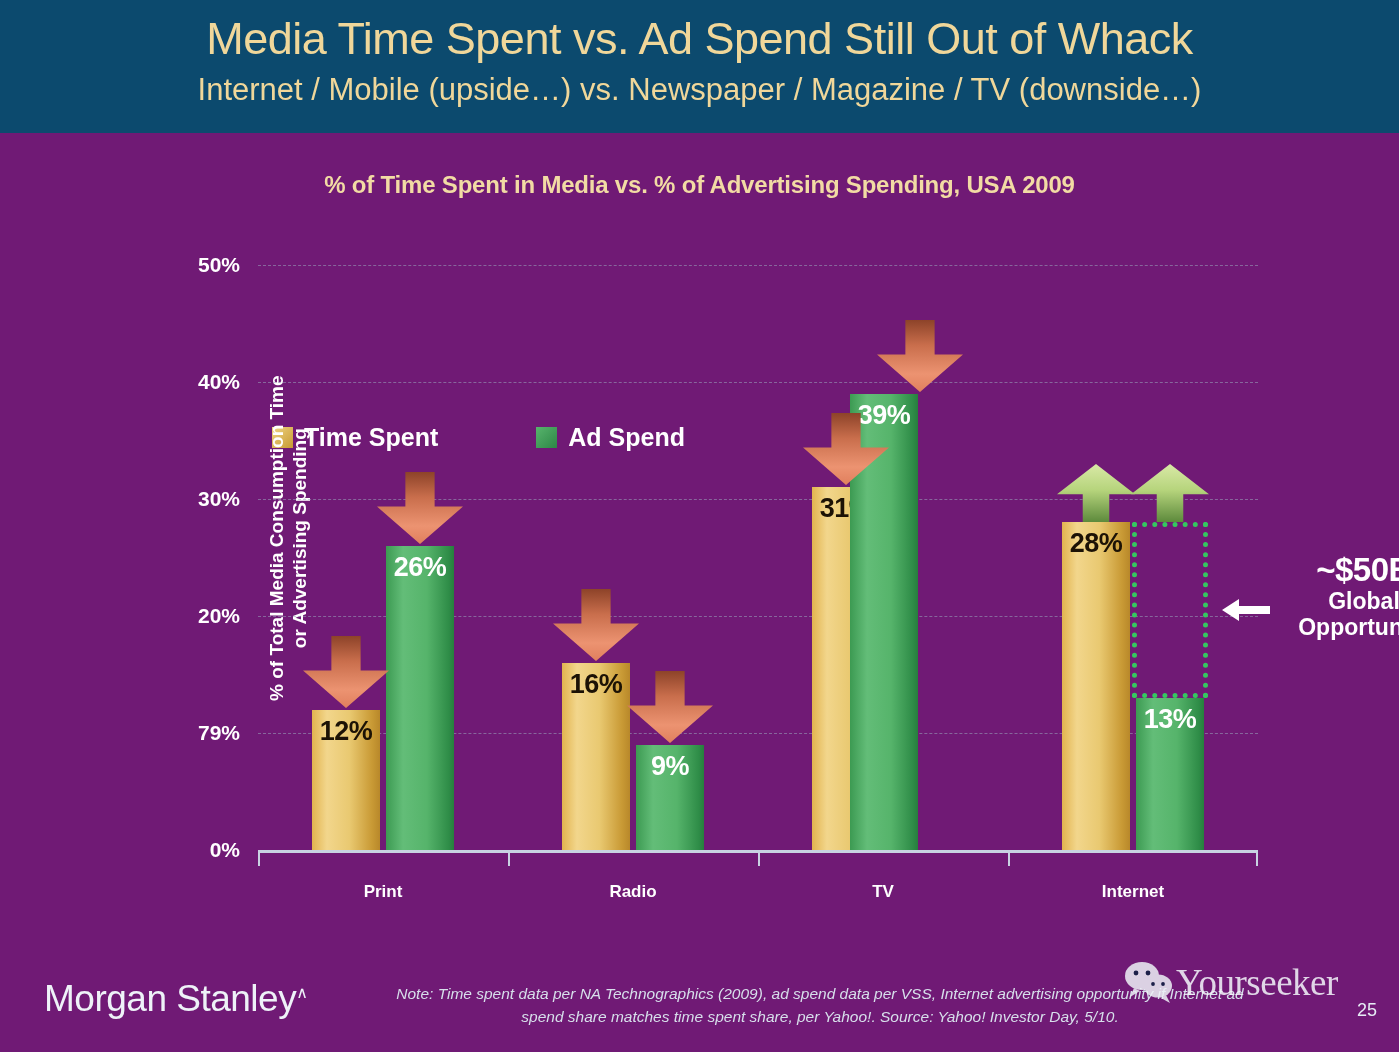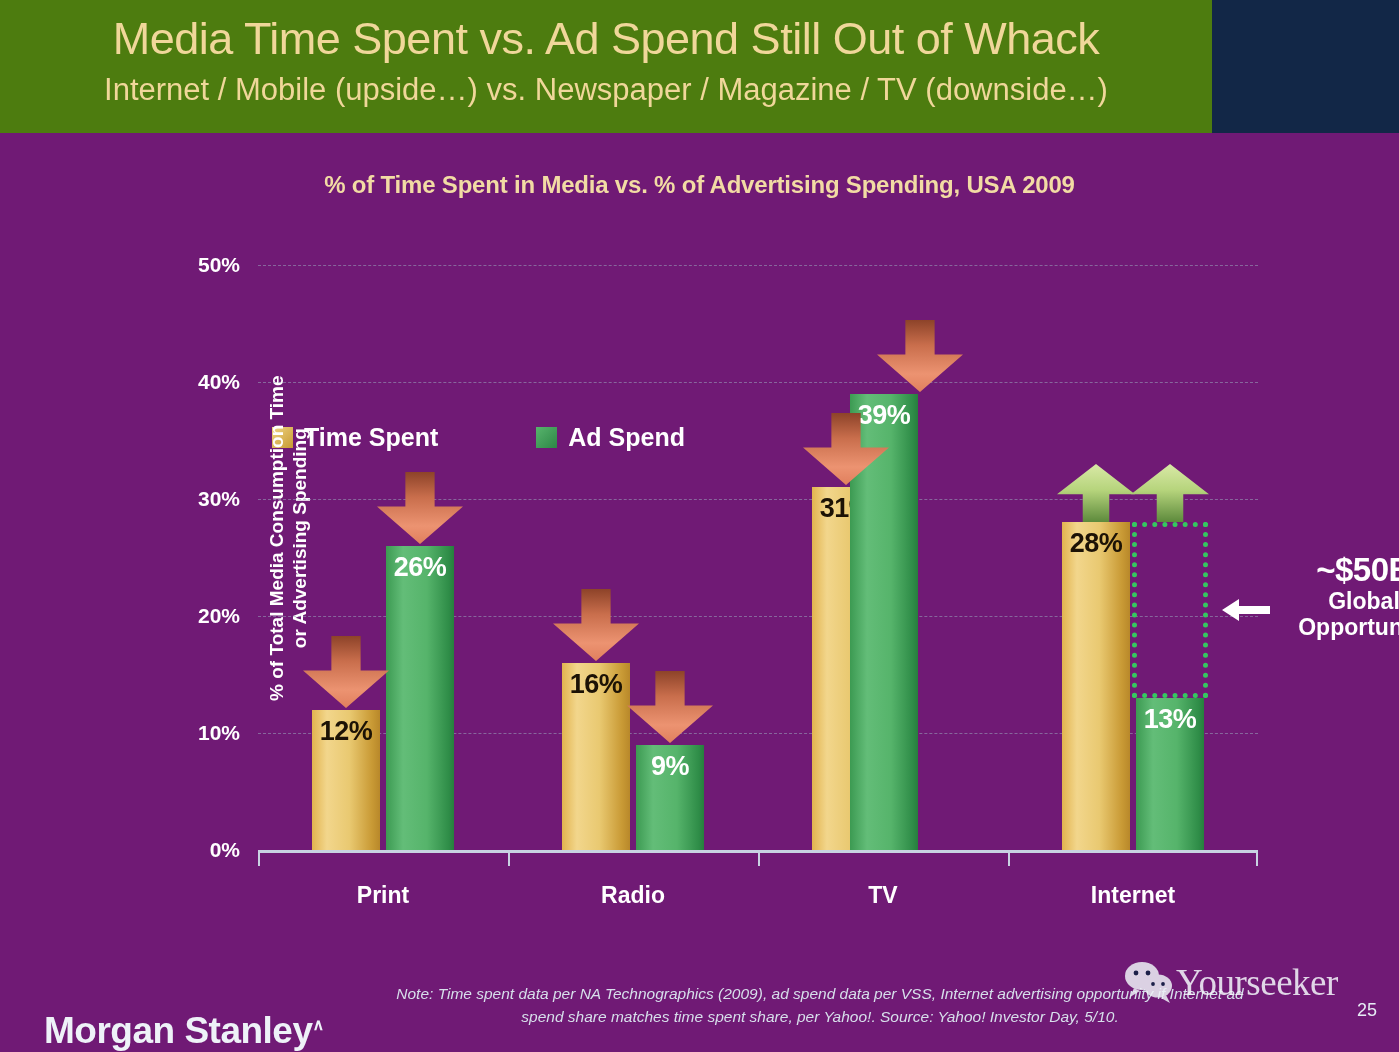--- a/index.html
+++ b/index.html
@@ -10,22 +10,22 @@
     overflow:hidden;
     position:relative;
   }
   #slide{
     position:absolute;inset:0;
     background:linear-gradient(180deg,#122murky 0%,#122murky 100%);
     background-color:#122747;
   }
   
   .header-band{
-    position:absolute;left:0;top:0;width:1212px;height:133px;
-    background:#4d7c0f;
+    position:absolute;left:0;top:0;width:1399px;height:133px;
+    background:#0c4a6e;
     box-sizing:border-box;
     text-align:center;
   }
   .title-main{
     color:#f0d79a;
     font-size:45px;
     font-weight:400;
     letter-spacing:-0.5px;
     line-height:1;
     margin-top:16px;
@@ -105,21 +105,21 @@
     font-size:27px;font-weight:bold;
     letter-spacing:-0.5px;
   }
   .v-dark{color:#1c1205;}
   .v-light{color:#ffffff;}
   
   .catlabel{
     position:absolute;
     top:617px;
     text-align:center;
-    color:#ffffff;font-size:23px;font-weight:bold;
+    color:#ffffff;font-size:17px;font-weight:bold;
     transform:translateX(-50%);
     white-space:nowrap;
   }
   
   .legend{
     position:absolute;left:272px;top:290px;
     display:flex;align-items:center;gap:98px;
   }
   .legend-item{display:flex;align-items:center;gap:11px;}
   .legend-swatch{width:21px;height:21px;display:block;}
@@ -140,23 +140,22 @@
     color:#ffffff;
     text-align:center;
     line-height:1.12;
   }
   .opp-amount{font-size:33px;font-weight:bold;letter-spacing:-0.5px;}
   .opp-sub{font-size:23px;font-weight:bold;}
   .opp-arrow{position:absolute;}
   
   .logo{
     position:absolute;left:44px;top:978px;
-    color:#eef2f8;font-size:37px;font-weight:700;
+    color:#eef2f8;font-size:37px;font-weight:400;
     letter-spacing:-0.5px;
-    margin-top:32px;
   }
   .logo .ms-sup{font-size:16px;vertical-align:super;}
   .footnote{
     position:absolute;left:315px;top:982px;width:1010px;
     color:#d7dfeb;font-size:15.5px;font-style:italic;
     text-align:center;line-height:1.5;
   }
   .footnote .ln2{display:block;}
   .pagenum{
     position:absolute;right:22px;top:1000px;
@@ -206,21 +205,21 @@
 
       <div id="grid-layer">
           <div class="gridline" style="top: 468px;"></div>
           <div class="gridline" style="top: 351px;"></div>
           <div class="gridline" style="top: 234px;"></div>
           <div class="gridline" style="top: 117px;"></div>
           <div class="gridline" style="top: 0px;"></div>
         </div>
       <div id="ytick-layer">
           <div class="ytick" style="top: 585px; left: -108px;">0%</div>
-          <div class="ytick" style="top: 468px; left: -108px;">10%</div>
+          <div class="ytick" style="top: 468px; left: -108px;">79%</div>
           <div class="ytick" style="top: 351px; left: -108px;">20%</div>
           <div class="ytick" style="top: 234px; left: -108px;">30%</div>
           <div class="ytick" style="top: 117px; left: -108px;">40%</div>
           <div class="ytick" style="top: 0px; left: -108px;">50%</div>
         </div>
 
       <div id="bars-layer">
           <div class="bar gold" style="left: 54px; height: 140.4px;">
             <div class="bar-value v-dark">12%</div>
           </div>

